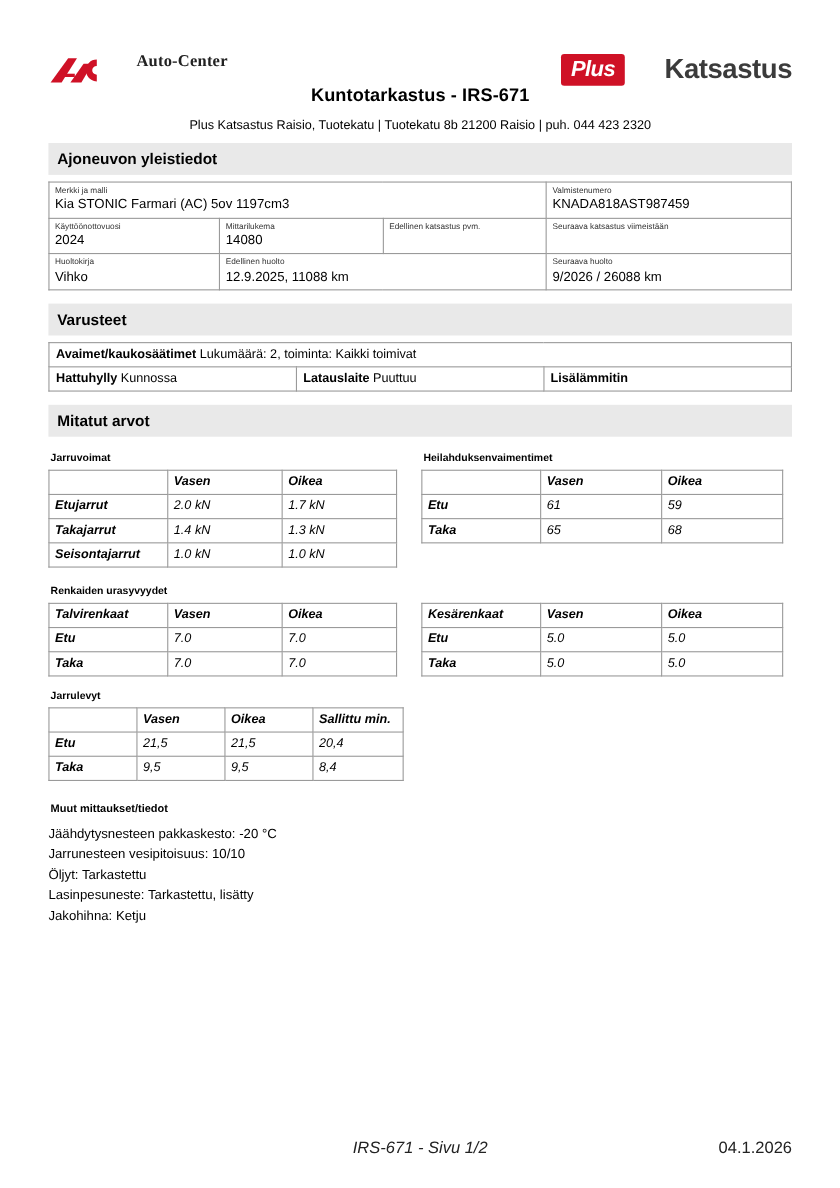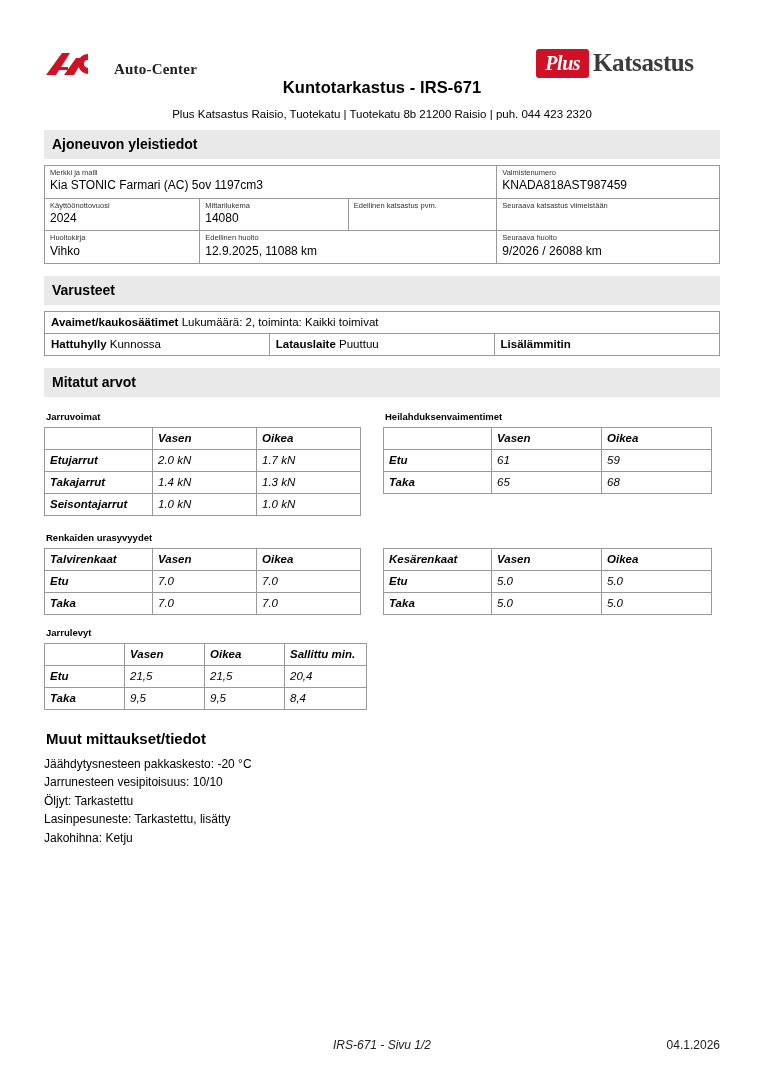--- a/index.html
+++ b/index.html
@@ -26,22 +26,22 @@
   
   .header {
     display: flex;
     align-items: center;
     justify-content: space-between;
     height: 54px;
     margin-top: 8px;
   }
   .logo-left {
     display: flex;
-    align-items: flex-end;
-    gap: 8px;
+    align-items: flex-start;
+    gap: 18px;
     width: 210px;
   }
   .ac-mark {
     position: relative;
     width: 62px;
     height: 30px;
   }
   .ac-mark svg { display: block; }
   .ac-text {
     font-family: "Liberation Serif", serif;
@@ -56,22 +56,21 @@
     font-size: 16.5px;
     font-weight: bold;
     letter-spacing: 0.1px;
     margin-top: 48px;
   }
   .logo-right {
     display: flex;
     align-items: center;
     gap: 4px;
     width: 210px;
-    justify-content: center;
-    font-family: Liberation Serif, serif;
+    justify-content: space-between;
   }
   .plus-badge {
     background: #cf1126;
     color: #ffffff;
     font-style: italic;
     font-weight: bold;
     font-size: 20px;
     padding: 4px 9px 5px 9px;
     border-radius: 3px;
     line-height: 1;
@@ -164,38 +163,38 @@
     height: 14px;
   }
   table.data td.hd { font-weight: bold; }
   table.data td.rh { font-weight: bold; }
 
   .gap-16 { height: 16px; }
   .gap-12 { height: 12px; }
 
   
   .other-cap {
-    font-size: 15px;
+    font-size: 10px;
     font-weight: bold;
     margin: 20px 0 8px 2px;
   }
   .other-line {
     font-size: 12px;
     line-height: 1.55;
   }
 
   
   .footer {
     position: absolute;
     left: 44px;
     right: 44px;
     bottom: 28px;
     display: flex;
     justify-content: space-between;
-    font-size: 12px;
+    font-size: 15px;
     color: #222;
   }
   .footer .center {
     position: absolute;
     left: 0; right: 0;
     text-align: center;
     font-style: italic;
   }
   .footer .right { margin-left: auto; }
 </style>

